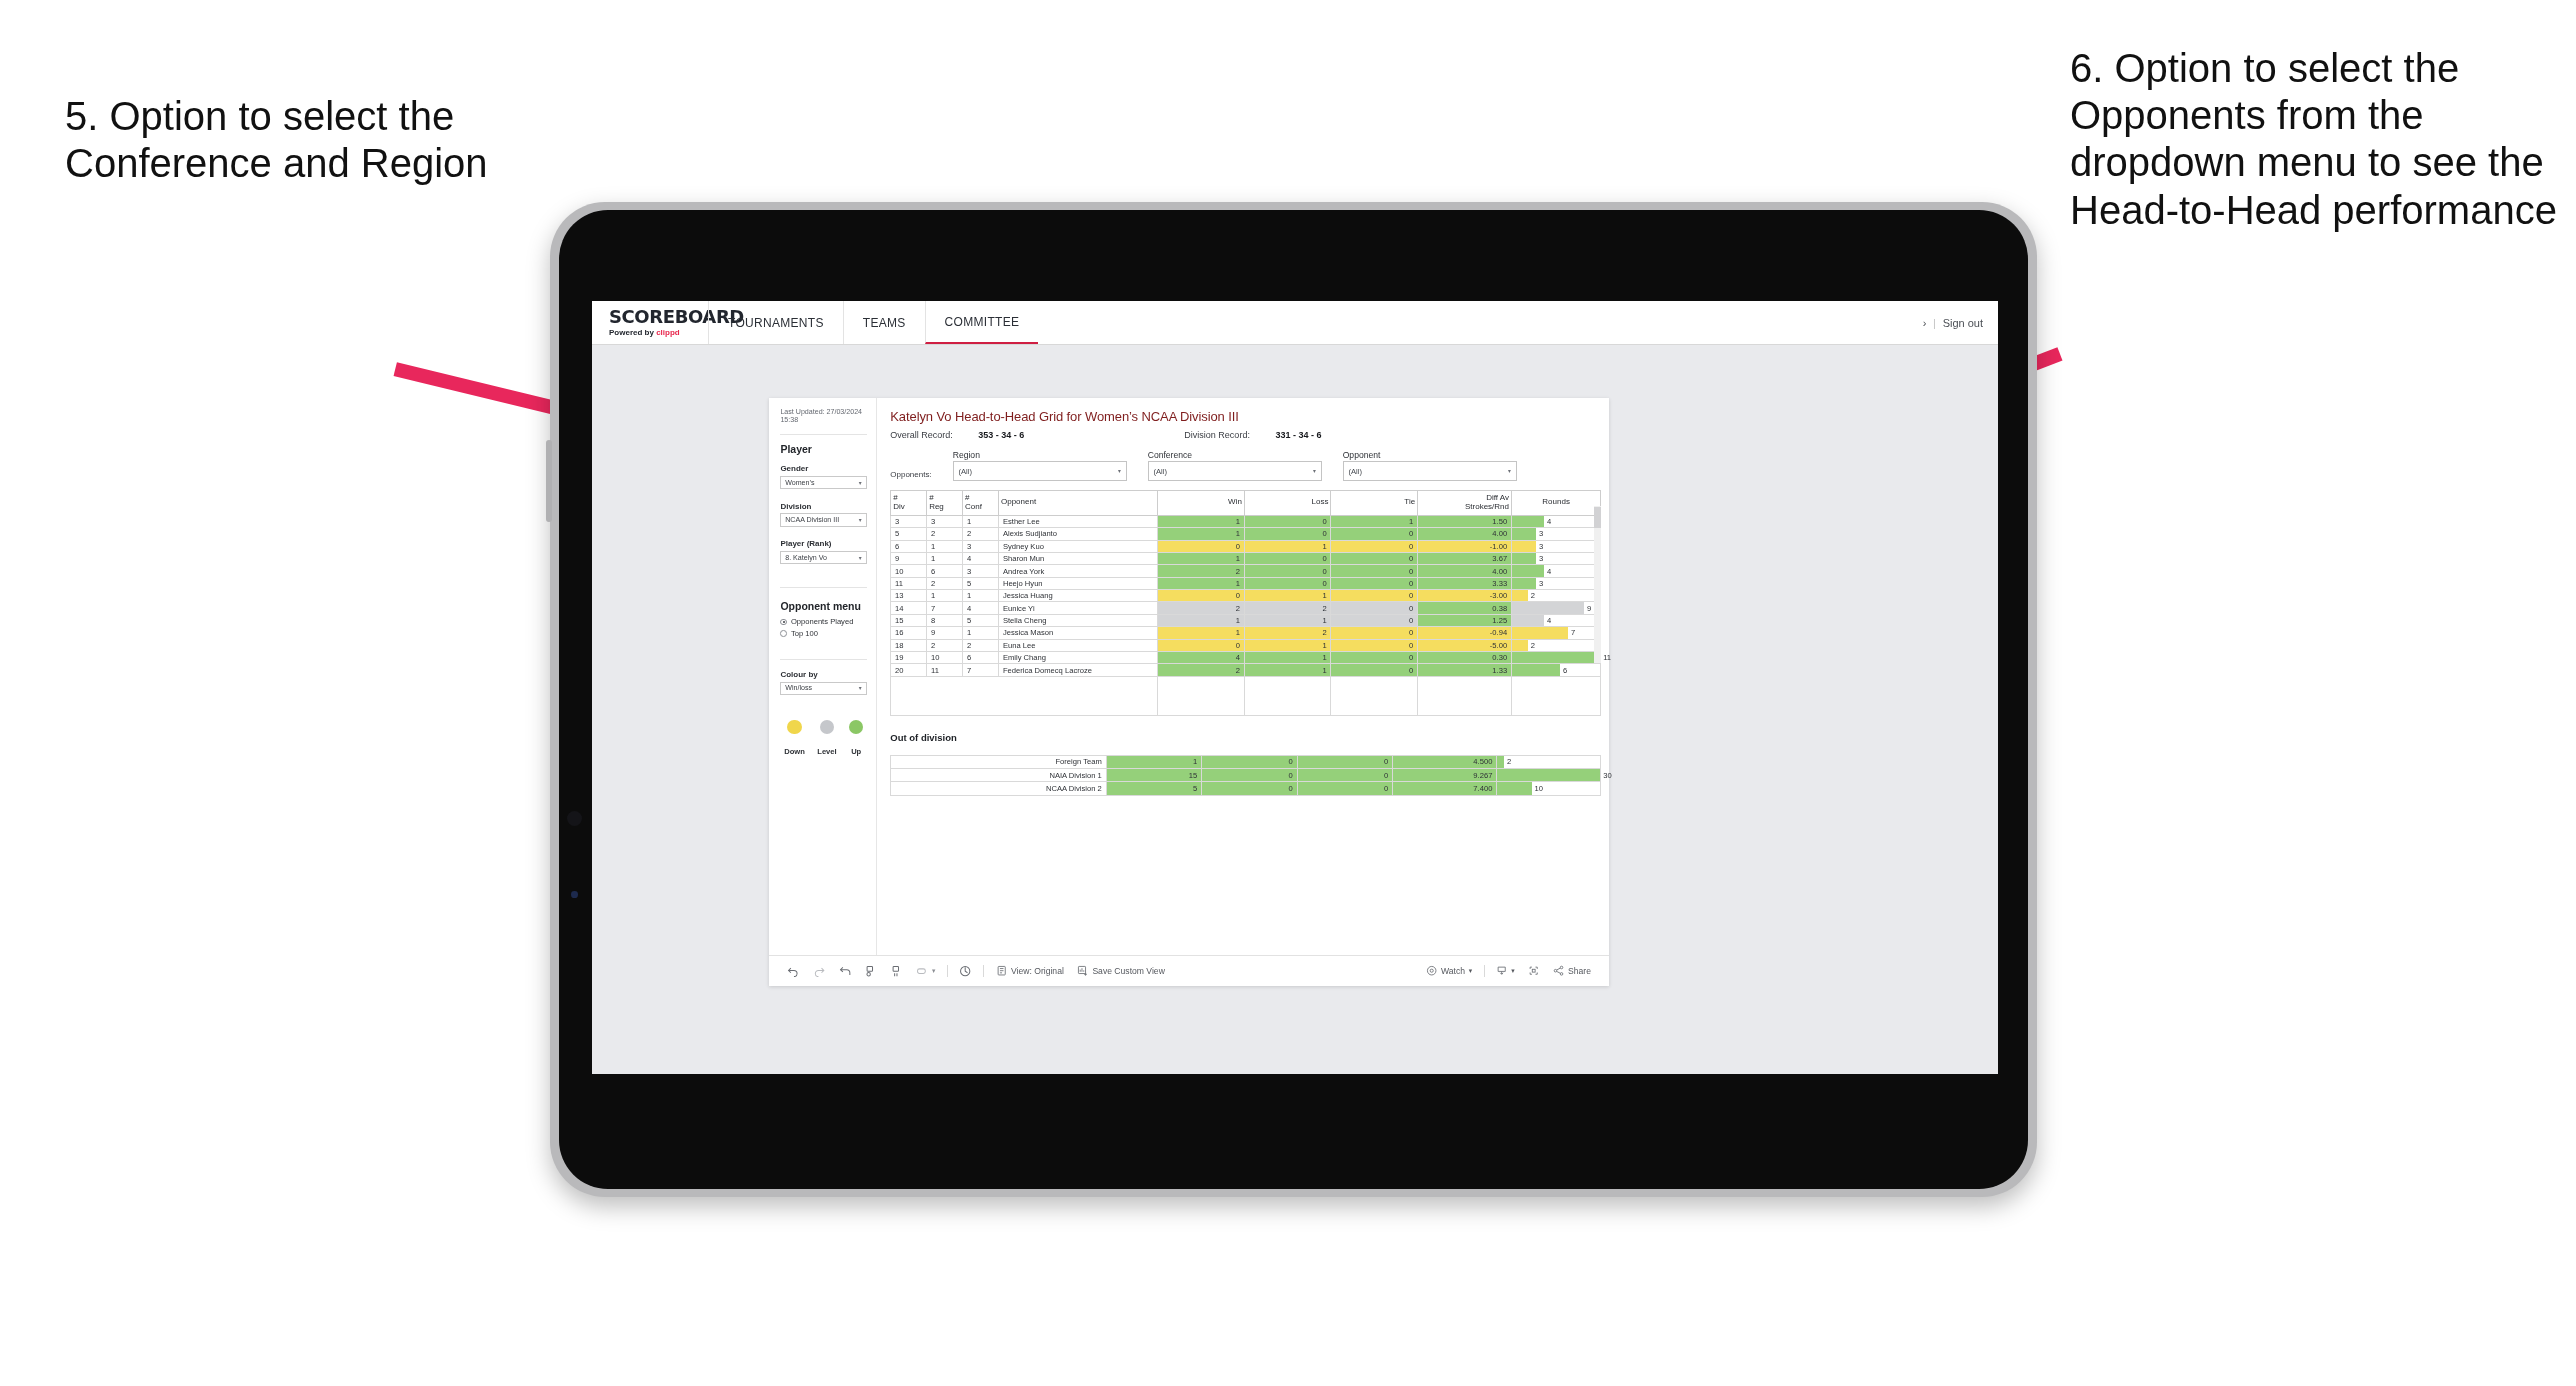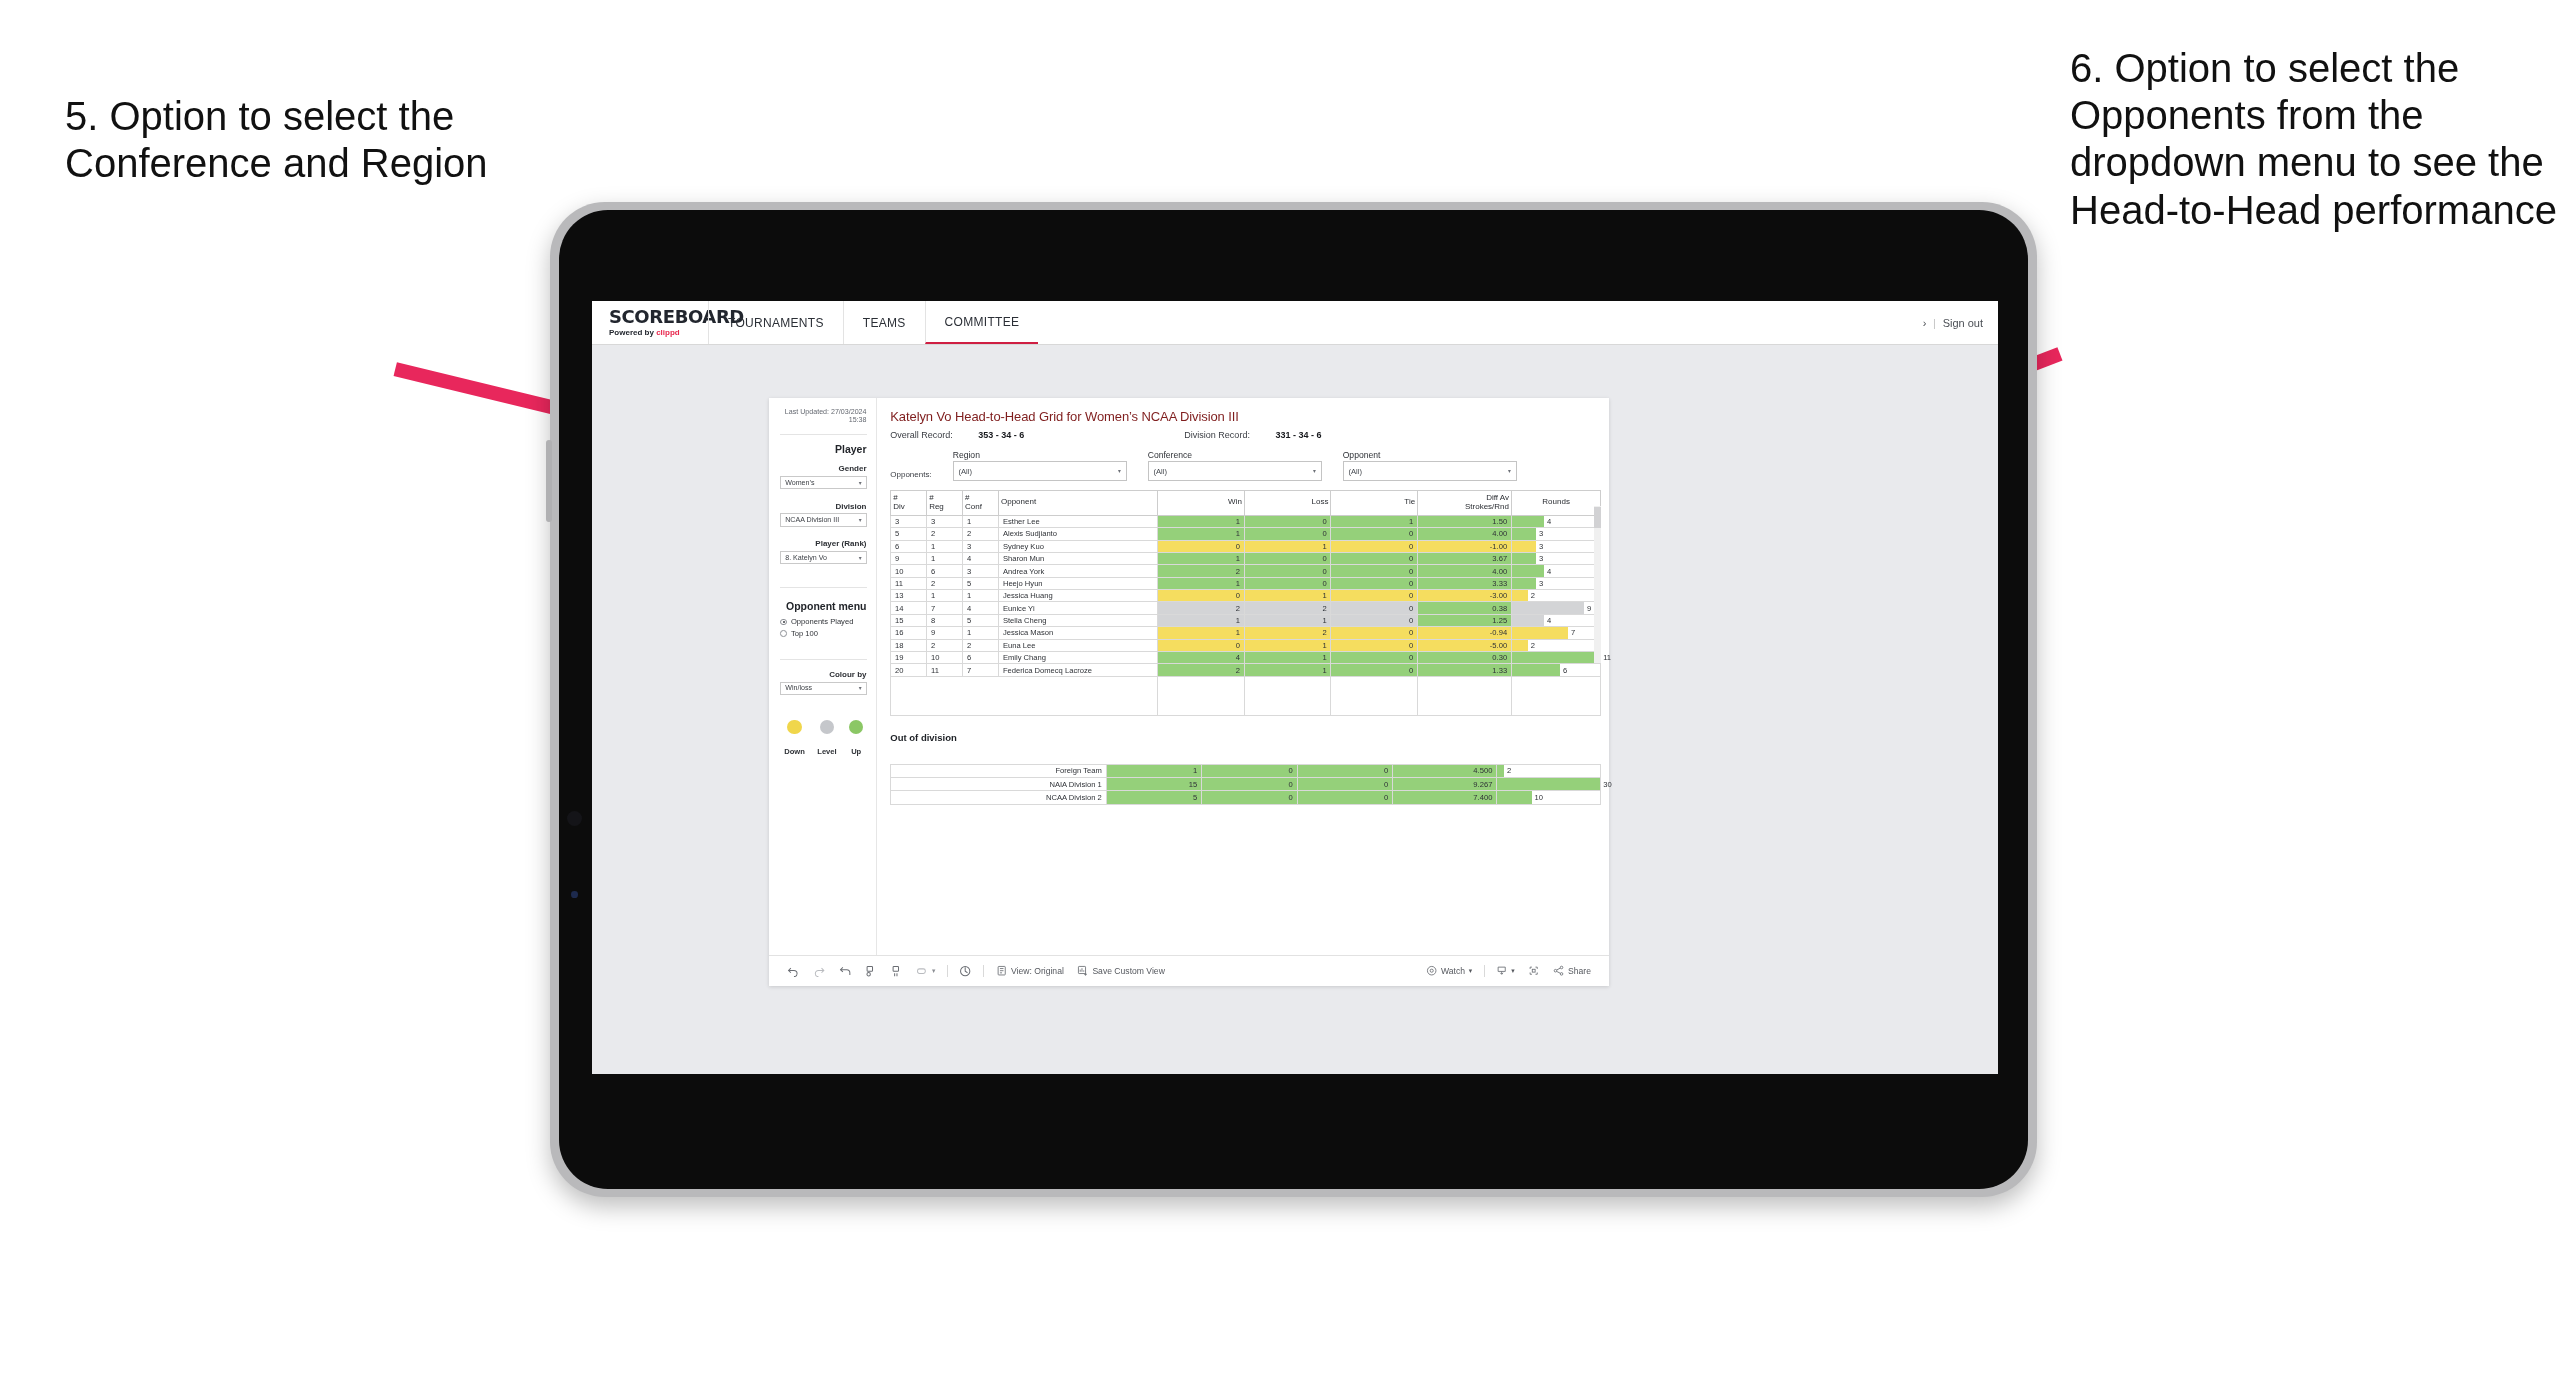--- a/index.html
+++ b/index.html
@@ -47,21 +47,21 @@
   .sub-tab.active{color:#ef4060;}
 
   
   .canvas{position:relative;height:701px;background:#e9eaed;}
   .card{position:absolute;left:177px;top:53px;width:840px;height:588px;background:#fff;
         box-shadow:0 1px 3.8px rgba(0,0,0,.14);display:flex;flex-direction:column;}
   .card-body{flex:1;display:flex;min-height:0;}
 
   
   .side{width:108px;border-right:1px solid #e6e6e6;padding:9.5px 9.5px 0 11.4px;box-sizing:border-box;
-        font-size:7.6px;color:#2f3237;text-align:right;}
+        font-size:7.6px;color:#2f3237;}
   .updated{font-size:7.1px;color:#646870;line-height:1.25;}
   .hr{height:1px;background:#e4e4e4;margin:8.6px 0 8.6px 0;}
   .side h3{font-size:10.5px;margin:0 0 8.6px 0;font-weight:700;color:#22252a;}
   .side h4{font-size:8px;margin:0 0 2.9px 0;font-weight:700;color:#2c2f34;}
   .ddl{height:13.3px;border:1px solid #c9c9c9;background:#fff;display:flex;align-items:center;
        padding:0 3.8px;font-size:7.1px;color:#3d4046;box-sizing:border-box;}
   .ddl .cv{margin-left:auto;font-size:5.7px;color:#6d7077;}
   .gap{height:12.4px;}
   .radio-row{display:flex;align-items:center;gap:3.8px;margin-bottom:2.9px;font-size:7.6px;color:#2f3237;}
   .rad{width:6.7px;height:6.7px;border-radius:50%;border:1px solid #8d9096;background:#fff;
@@ -98,21 +98,21 @@
   .c-opp{width:127px;text-align:left;}
   .c-val{width:67px;text-align:right;}
   .c-diff{width:73px;text-align:right;}
   .c-rounds{width:73px;padding:0 !important;position:relative;}
   .rbar{position:absolute;left:0;top:0;bottom:0;}
   .rlabel{position:absolute;top:0;bottom:0;display:flex;align-items:center;font-size:7.6px;padding-left:2.9px;}
   .spacer-rows td{border:1px solid #d9d9d9;border-top:none;}
   .scrollbar{position:absolute;right:-6.7px;top:16px;width:6.7px;height:157px;background:#f0f0f0;}
   .scrollthumb{position:absolute;right:-6.7px;top:17px;width:6.7px;height:21px;background:#d2d2d4;}
 
-  .ood-title{font-size:9.5px;font-weight:700;color:#1d2025;margin:16px 0 21px 0;}
+  .ood-title{font-size:9.5px;font-weight:700;color:#1d2025;margin:16px 0 12px 0;}
   table.ood{border-collapse:collapse;table-layout:fixed;width:711px;font-size:7.6px;color:#2e3136;}
   table.ood td{border:1px solid #d9d9d9;padding:1px 3.8px;height:13.3px;box-sizing:border-box;}
   .ood-name{width:151px;text-align:right;}
 
   
   .toolbar{height:30px;border-top:1px solid #e2e2e2;display:flex;align-items:center;
            padding:0 11.4px;gap:0;font-size:8.6px;color:#55585e;background:#fff;}
   .tb{display:flex;align-items:center;gap:3.8px;padding:0 6.7px;cursor:pointer;white-space:nowrap;}
   .tbsep{width:1px;height:12.4px;background:#d9d9d9;margin:0 4.8px;}
   .tb svg{display:block;}

